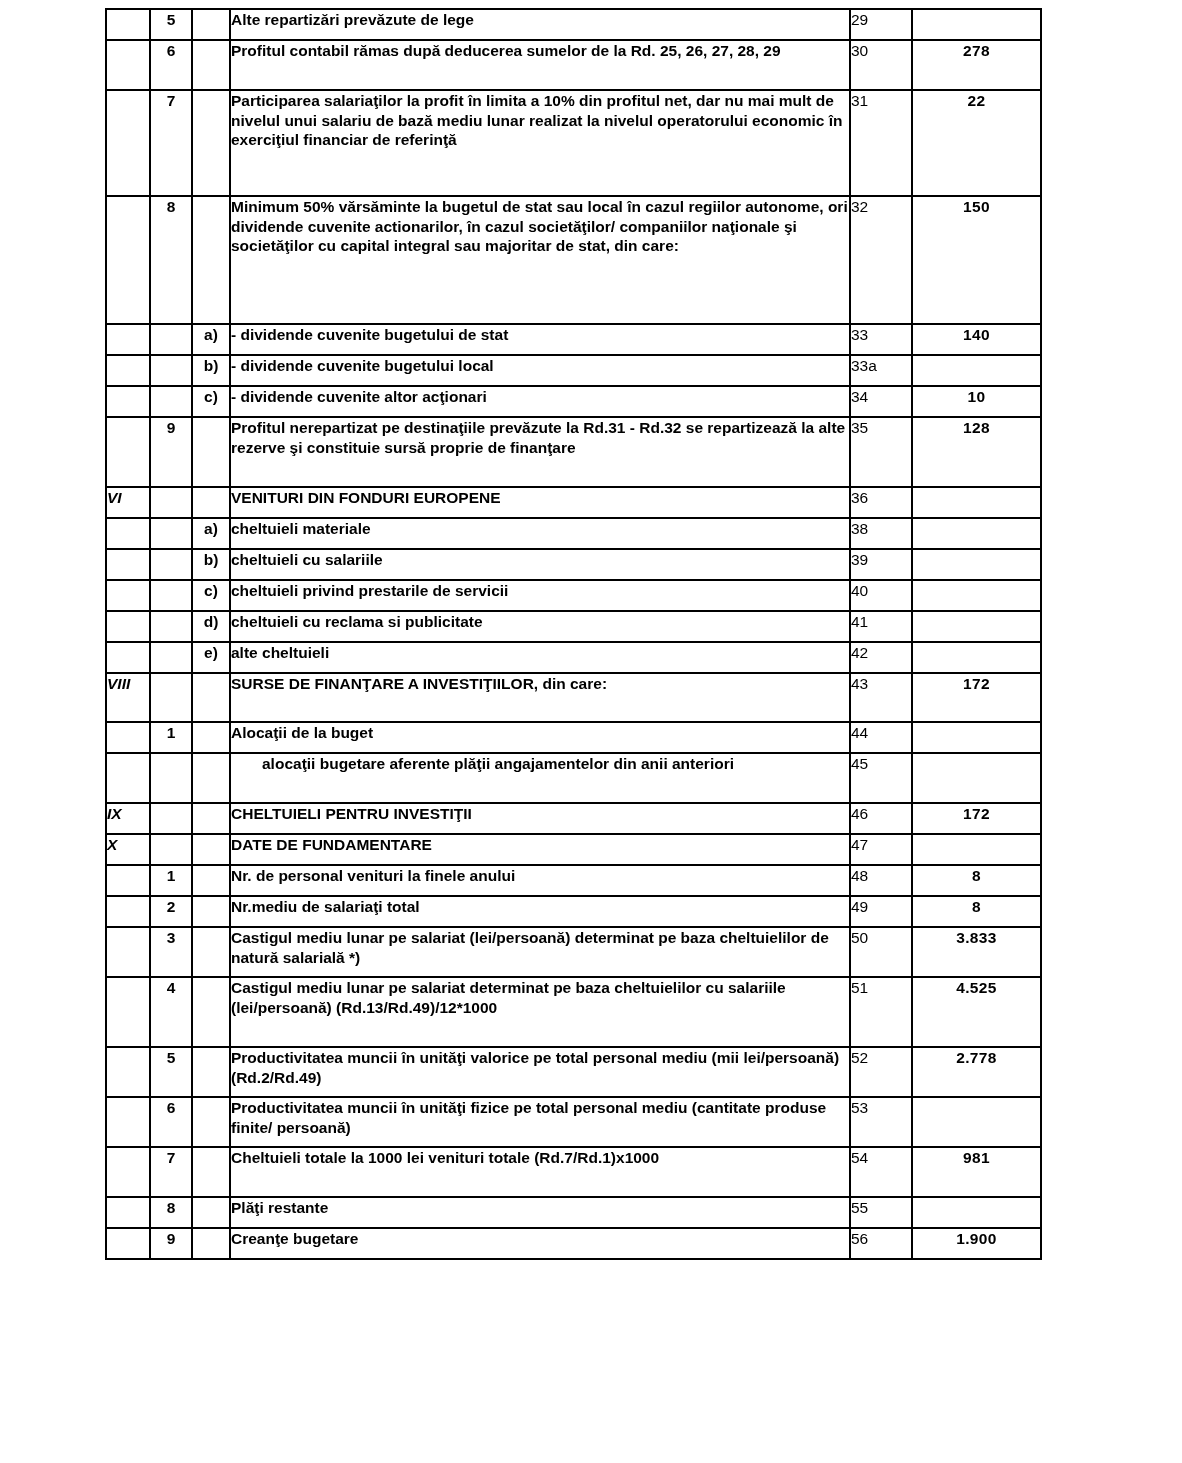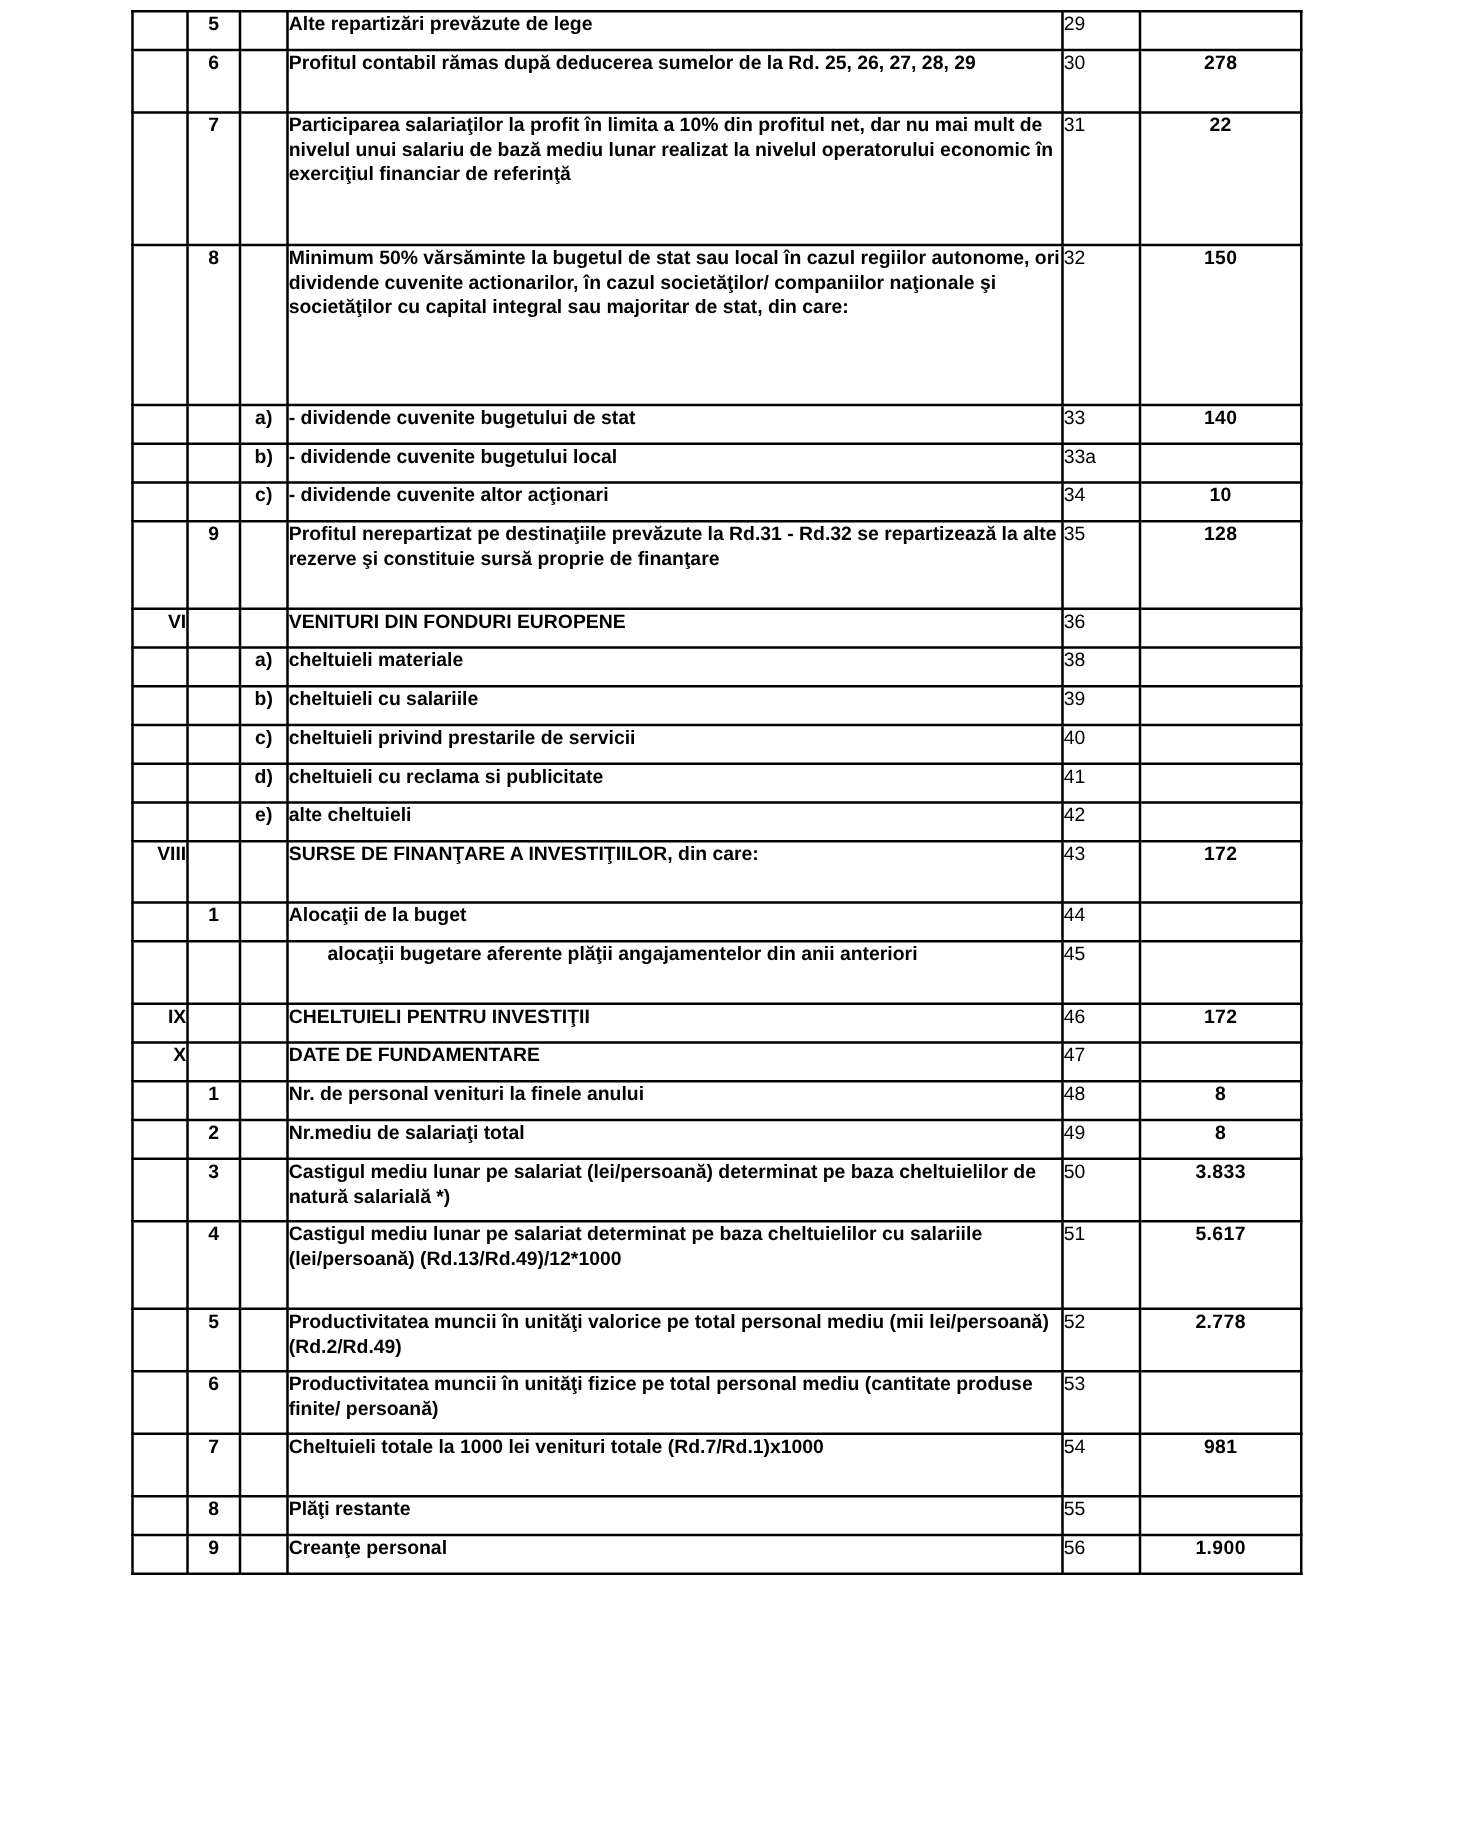--- a/index.html
+++ b/index.html
@@ -38,21 +38,22 @@
   col.c-roman  { width: 44px; }
   col.c-num    { width: 42px; }
   col.c-letter { width: 38px; }
   col.c-text   { width: 620px; }
   col.c-rd     { width: 62px; }
   col.c-val    { width: 129px; }
   .roman {
     font-weight: bold;
     font-size: 15.5px;
     padding: 3px 3px 3px 4px;
-    text-align: right;
+    text-align: left;
+    font-style: italic;
   }
   .num {
     font-weight: bold;
     font-size: 15.5px;
     text-align: center;
     vertical-align: middle;
   }
   .letter {
     font-weight: bold;
     font-size: 15.5px;
@@ -271,21 +272,21 @@
           <td class="txt">Castigul mediu  lunar pe salariat (lei/persoană) determinat pe baza cheltuielilor de natură salarială *)</td>
           <td class="rd">50</td>
           <td class="val">3.833</td>
         </tr>
         <tr style="height: 70px;">
           <td class="roman"></td>
           <td class="num">4</td>
           <td class="letter"></td>
           <td class="txt">Castigul mediu lunar pe salariat determinat pe baza cheltuielilor cu salariile (lei/persoană) (Rd.13/Rd.49)/12*1000</td>
           <td class="rd">51</td>
-          <td class="val">5.617</td>
+          <td class="val">4.525</td>
         </tr>
         <tr style="height: 50px;">
           <td class="roman"></td>
           <td class="num">5</td>
           <td class="letter"></td>
           <td class="txt">Productivitatea muncii în unităţi valorice pe total personal mediu (mii lei/persoană) (Rd.2/Rd.49)</td>
           <td class="rd">52</td>
           <td class="val">2.778</td>
         </tr>
         <tr style="height: 50px;">
@@ -309,19 +310,19 @@
           <td class="num">8</td>
           <td class="letter"></td>
           <td class="txt">Plăţi restante</td>
           <td class="rd">55</td>
           <td class="val"></td>
         </tr>
         <tr style="height: 31px;">
           <td class="roman"></td>
           <td class="num">9</td>
           <td class="letter"></td>
-          <td class="txt">Creanţe personal</td>
+          <td class="txt">Creanţe bugetare</td>
           <td class="rd">56</td>
           <td class="val">1.900</td>
         </tr>
       </tbody>
   </table>
 </div>
 
 </body></html>

